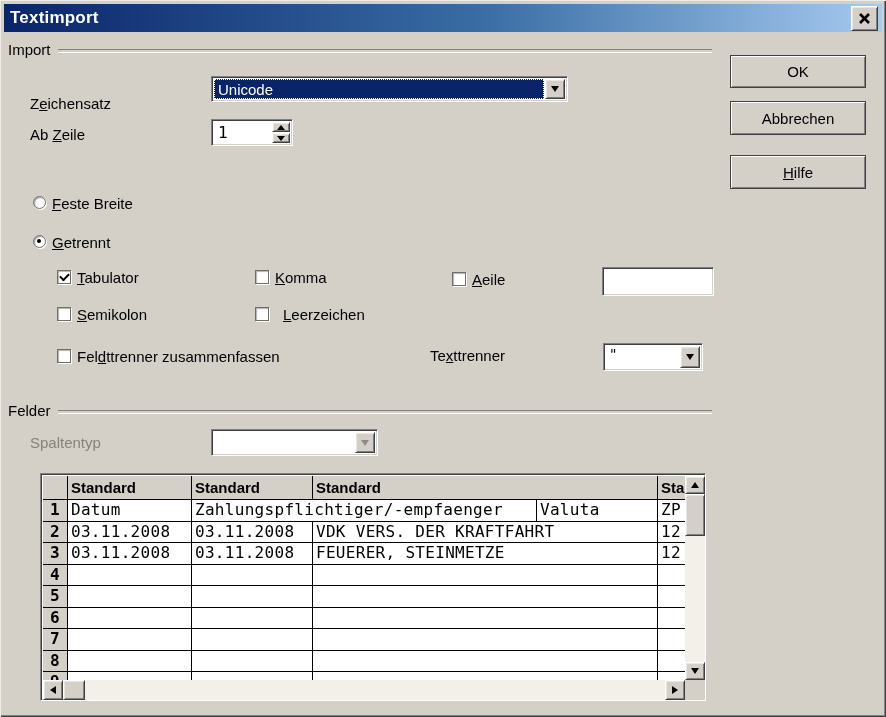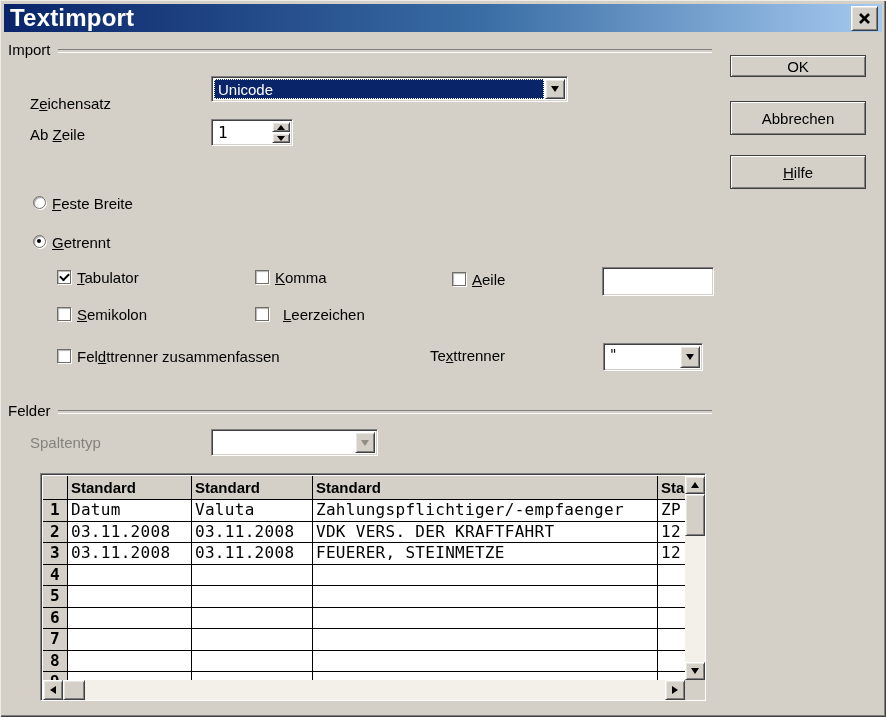--- a/index.html
+++ b/index.html
@@ -6,21 +6,21 @@
   .dialog{
     position:relative;width:886px;height:717px;background:#d4d0c8;
     box-shadow:inset 1px 1px 0 #eeece6, inset -1px -1px 0 #404040, inset -2px -2px 0 #808080;
     font-family:"Liberation Sans","DejaVu Sans",sans-serif;font-size:15px;color:#000;overflow:hidden;
   }
   .titlebar{
     position:absolute;left:4px;top:4px;width:878px;height:28px;
     background:linear-gradient(to right,#0a246a,#3a6ea5 55%,#a6caf0);
     display:flex;align-items:center;padding-left:6px;box-sizing:border-box;
   }
-  .title-text{color:#fff;font-size:24px;font-weight:bold;letter-spacing:0.2px;}
+  .title-text{color:#fff;font-size:17px;font-weight:bold;letter-spacing:0.2px;}
   .close-btn{
     position:absolute;left:851px;top:6px;width:27px;height:25px;padding:0;
     background:#d4d0c8;border:1px solid;border-color:#fff #404040 #404040 #fff;
     box-shadow:inset 1px 1px 0 #e8e6e0, inset -1px -1px 0 #808080;
     display:flex;align-items:center;justify-content:center;cursor:default;
   }
   .group-caption{position:absolute;display:flex;align-items:center;gap:7px;height:17px;}
   .group-line{flex:1;height:2px;border-top:1px solid #808080;border-bottom:1px solid #fff;margin-top:2px;}
   .lbl{position:absolute;height:18px;line-height:18px;white-space:nowrap;}
   .u{text-decoration:underline;}
@@ -190,22 +190,22 @@
           <div class="trow thead">
             <div class="tcell rownum"></div>
             <div class="tcell c0">Standard</div>
             <div class="tcell c1">Standard</div>
             <div class="tcell c2">Standard</div>
             <div class="tcell c3">Standard</div>
           </div>
           <div class="trow drow">
             <div class="tcell rownum">1</div>
             <div class="tcell c0">Datum</div>
+            <div class="tcell c2">Zahlungspflichtiger/-empfaenger</div>
             <div class="tcell c1">Valuta</div>
-            <div class="tcell c2">Zahlungspflichtiger/-empfaenger</div>
             <div class="tcell c3">ZP</div>
           </div>
           <div class="trow drow">
             <div class="tcell rownum">2</div>
             <div class="tcell c0">03.11.2008</div>
             <div class="tcell c1">03.11.2008</div>
             <div class="tcell c2">VDK VERS. DER KRAFTFAHRT</div>
             <div class="tcell c3">12</div>
           </div>
           <div class="trow drow">
@@ -275,21 +275,21 @@
         <div class="hthumb"></div>
         <div class="sb-spacer"></div>
         <div class="sb-btn mini-btn">
             <div class="tri tri-right"></div>
           </div>
       </div>
       <div class="sb-corner"></div>
     </div>
   </div>
 
-  <button class="push-btn" style="top:55px;height:22px;">OK</button>
+  <button class="push-btn" style="top:55px;height:33px;">OK</button>
   <button class="push-btn" style="top:101px;height:34px;">Abbrechen</button>
   <button class="push-btn" style="top:155px;height:34px;">
       <span></span>
       <span class="u">H</span>
       <span>ilfe</span>
     </button>
 
 </div>
 
 </body></html>

